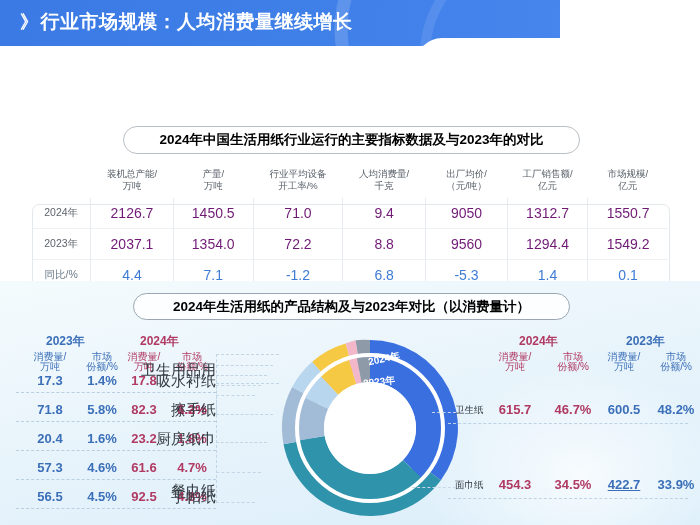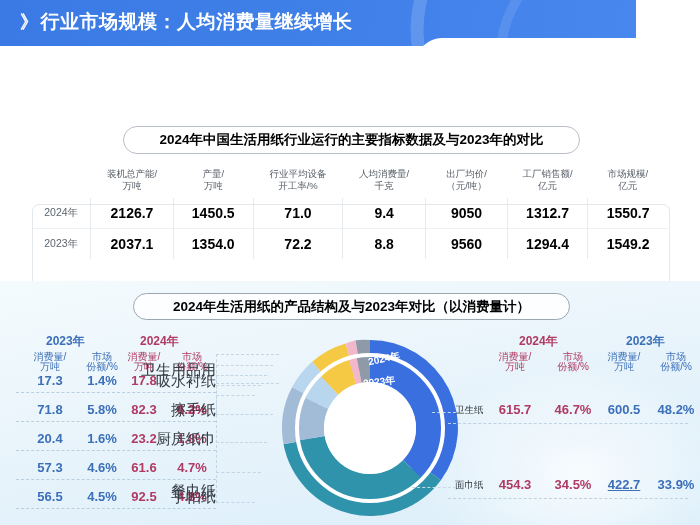--- a/index.html
+++ b/index.html
@@ -5,21 +5,21 @@
   html,body{margin:0;padding:0;}
   body{
     width:700px;height:525px;overflow:hidden;
     font-family:"Liberation Sans","DejaVu Sans",sans-serif;
     background:#ffffff;position:relative;
   }
   #root{position:absolute;inset:0;}
 
   
   .header{
-    position:absolute;left:0;top:0;width:636px;height:48px;
+    position:absolute;left:0;top:0;width:560px;height:48px;
     background:#ffffff;overflow:hidden;
   }
   .header-bg{
     position:absolute;left:0;top:0;width:700px;height:46px;
     background:linear-gradient(100deg,#3b7ae4 0%,#3f7fe8 45%,#4a89ef 100%);
     border-bottom-right-radius:0;
   }
   
   .header-notch{
     position:absolute;left:416px;top:38px;width:300px;height:40px;
@@ -58,21 +58,21 @@
 
   table.t1{
     position:absolute;left:32px;top:118px;width:636px;
     border-collapse:collapse;font-size:11px;
   }
   table.t1 th{
     font-weight:normal;color:#555d66;font-size:9.5px;line-height:12px;
     padding:2px 0 6px 0;text-align:center;vertical-align:bottom;border:none;
   }
   table.t1 td{
-    text-align:center;padding:7px 0;font-size:14px;color:#000000;font-weight:bold;
+    text-align:center;padding:7px 0;font-size:14px;color:#701a75;font-weight:normal;
     border-left:1px solid #e7ebef;
   }
   table.t1 td.rowlab{
     font-size:10.5px;color:#5a6views;color:#5d646b;font-weight:normal;border-left:none;
     width:60px;
   }
   table.t1 tbody tr{border-bottom:1px solid #eef1f4;}
   table.t1 tbody tr:last-child{border-bottom:none;}
   table.t1 tbody tr.r-yoy td{color:#3d7bd4;font-weight:normal;}
   table.t1 tbody tr.r-yoy td.rowlab{color:#6b7a88;}
@@ -190,20 +190,30 @@
         <tr>
           <td class="rowlab">2023年</td>
           <td>2037.1</td>
           <td>1354.0</td>
           <td>72.2</td>
           <td>8.8</td>
           <td>9560</td>
           <td>1294.4</td>
           <td>1549.2</td>
         </tr>
+        <tr class="r-yoy">
+          <td class="rowlab">同比/%</td>
+          <td>4.4</td>
+          <td>7.1</td>
+          <td>-1.2</td>
+          <td>6.8</td>
+          <td>-5.3</td>
+          <td>1.4</td>
+          <td>0.1</td>
+        </tr>
       </tbody>
     </table>
     <div class="tbl-wrap"></div>
 
     <div class="note">人均消费量继续增长，已远超全球5.8千克（FASTMARKETS估计）的平均消费量水平。 依然是全球最大的生活用纸生产国和消费国。</div>
   </div>
 
   <div class="sec2">
     <div class="sec2-glow"></div>
   </div>

